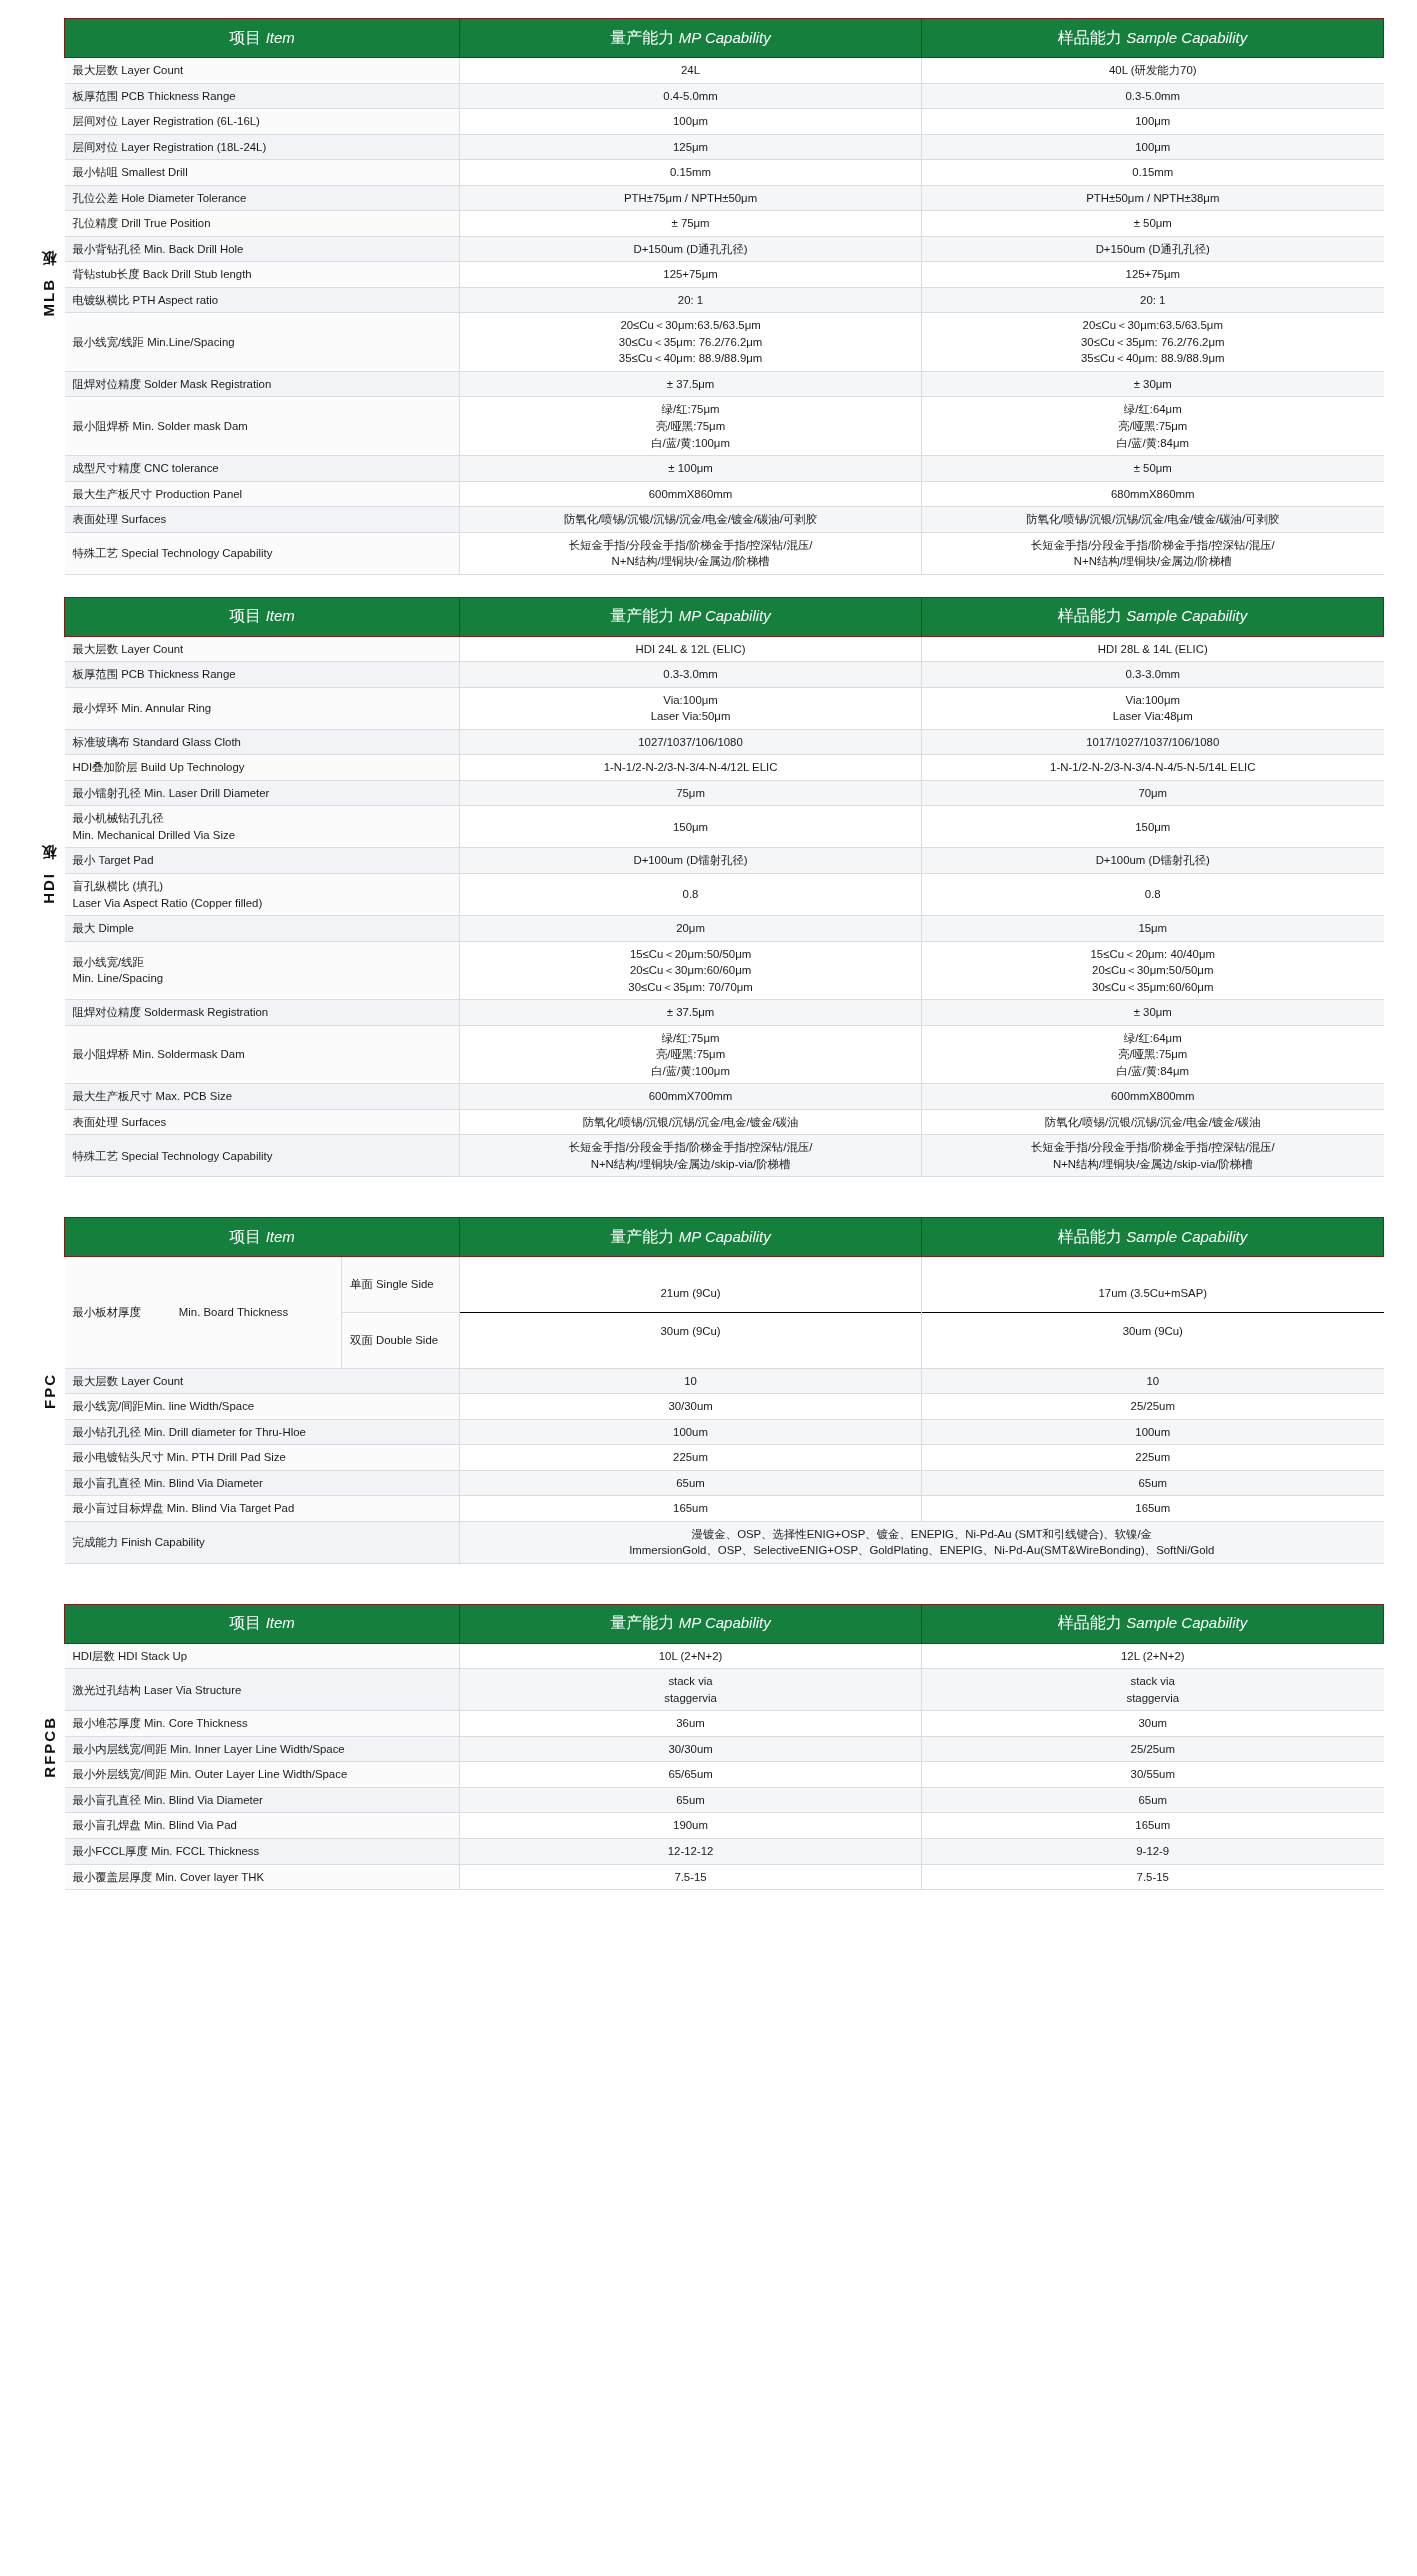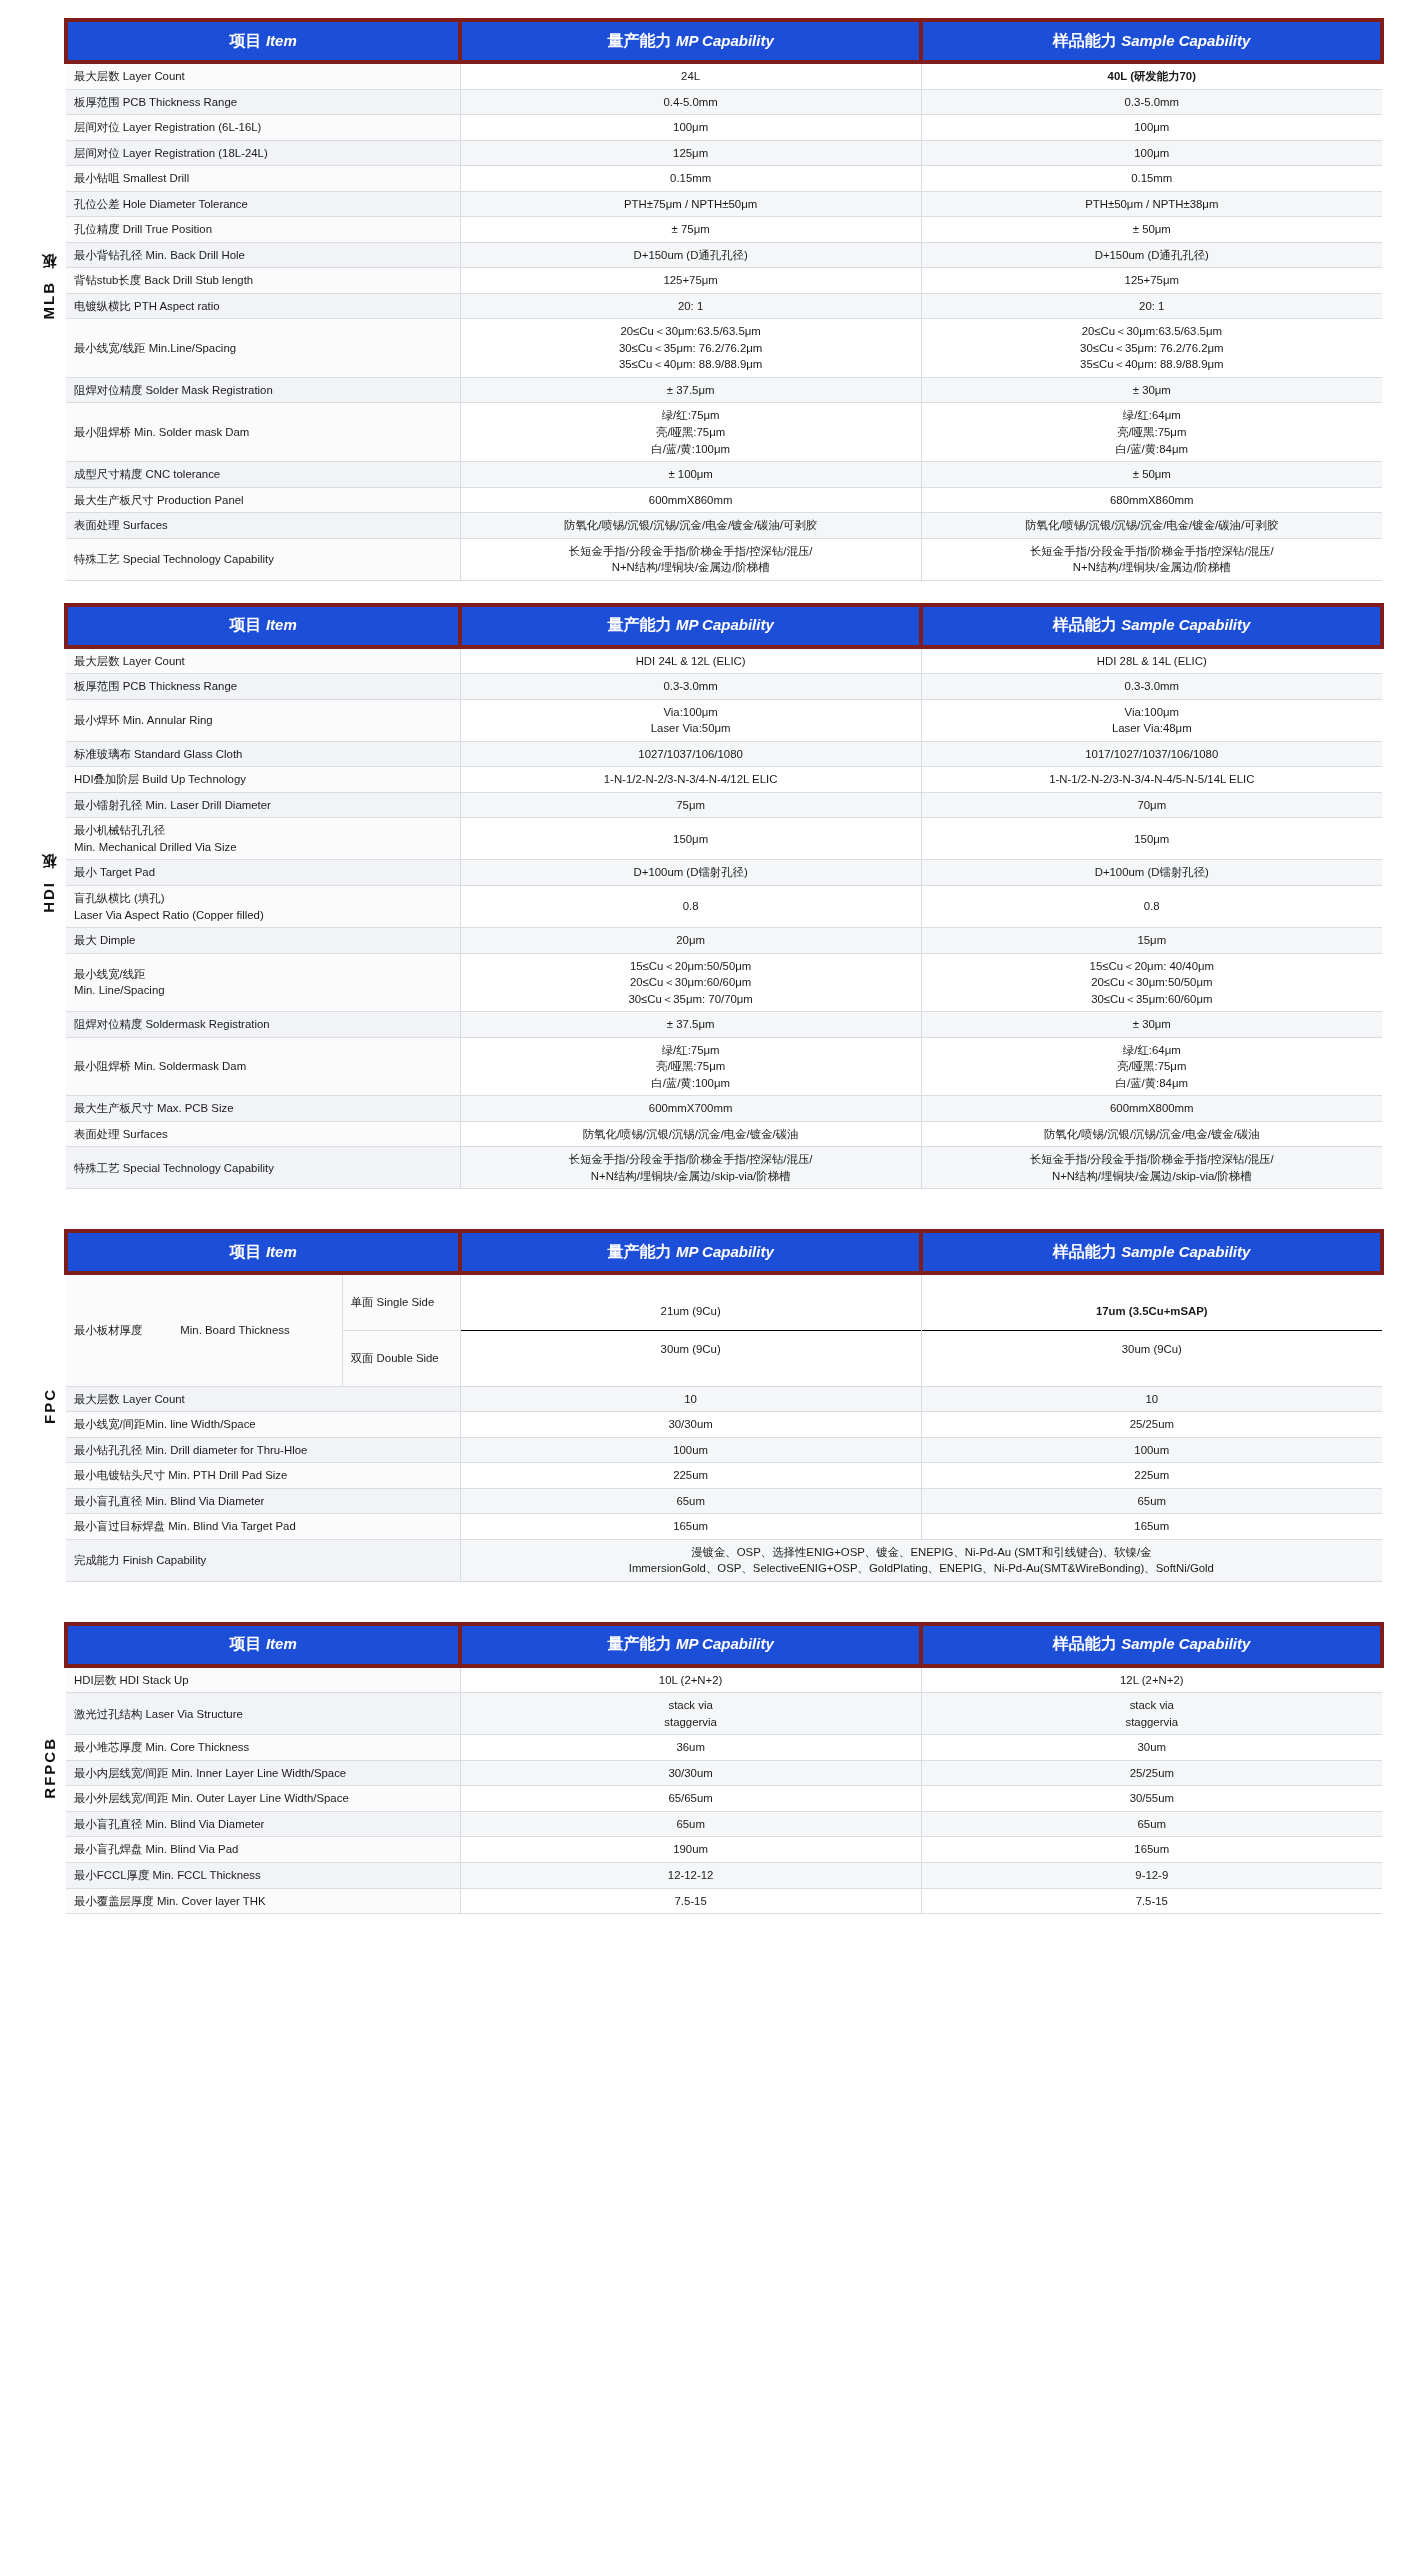--- a/index.html
+++ b/index.html
@@ -29,27 +29,27 @@
   table.spec{
     border-collapse:collapse;
     width:100%;
     table-layout:fixed;
   }
   table.spec col.c1{width:254px;}
   table.spec col.c2{width:297px;}
   table.spec col.c3{width:297px;}
 
   table.spec thead th{
-    background:#1d4ed8;
+    background:#15803d;
     color:#ffffff;
     font-size:16px;
-    font-weight:bold;
+    font-weight:normal;
     height:30px;
     padding:4px 6px;
-    border:4px solid #7f1d1d;
+    border:1px solid #7f1d1d;
     text-align:center;
     white-space:nowrap;
   }
   table.spec thead th .cn{font-size:16px;}
   table.spec thead th .en{font-size:15px;font-style:italic;}
 
   table.spec td{
     border-bottom:1px solid #d9dde2;
     font-size:11.4px;
     padding:4px 8px;
@@ -63,21 +63,21 @@
     border-right:1px solid #d9dde2;
   }
   table.spec td.val{
     text-align:center;
     border-right:1px solid #d9dde2;
   }
   table.spec td.val:last-child{border-right:none;}
   table.spec tr:nth-child(even) td{background:#f4f6f8;}
   table.spec tr:nth-child(even) td.item{background:#f1f3f6;}
   table.spec td .ml{display:block;}
-  .bold{font-weight:bold;}
+  .bold{font-weight:normal;}
 
   
   td.item.split{padding:0;}
   .split-wrap{display:flex;align-items:stretch;height:100%;}
   .split-left{flex:1;display:flex;align-items:center;padding:4px 8px;gap:38px;}
   .split-right{width:117px;border-left:1px solid #d9dde2;display:flex;flex-direction:column;}
   .split-right div{flex:1;display:flex;align-items:center;padding:19px 8px;}
   .split-right div + div{border-top:1px solid #d9dde2;}
   td.val.stack{padding:0;}
   .stack-wrap{display:flex;flex-direction:column;height:100%;}

